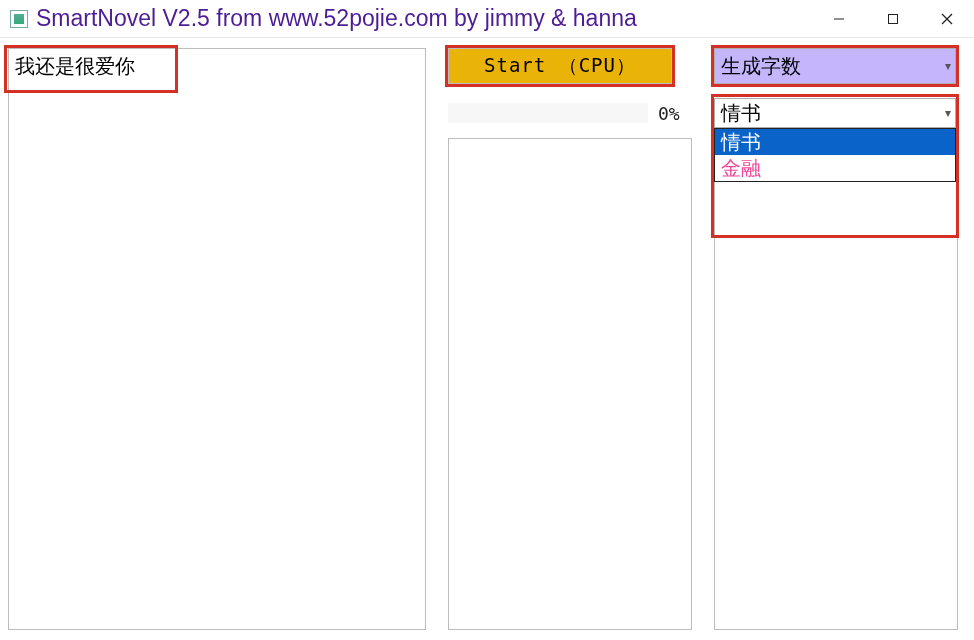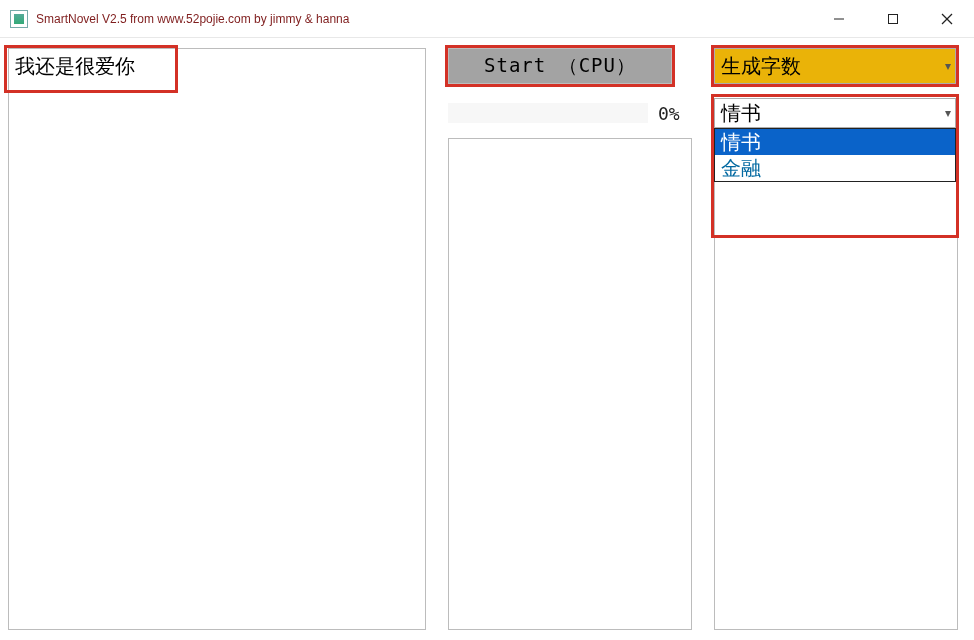--- a/index.html
+++ b/index.html
@@ -29,22 +29,22 @@
   }
   .app-icon::before {
     content: "";
     position: absolute;
     left: 3px; top: 3px;
     width: 10px; height: 10px;
     background: linear-gradient(#5a9,#3a7);
   }
   .title-text {
     flex: 1;
-    font-size: 12px;
-    color: #7f1d1d;
+    font-size: 23px;
+    color: #4c1d95;
     white-space: nowrap;
   }
   .win-controls {
     display: flex;
     height: 100%;
   }
   .win-btn {
     width: 54px;
     height: 100%;
     display: flex;
@@ -70,21 +70,21 @@
     font-family: "SimSun", serif;
     resize: none;
     outline: none;
   }
   .start-btn {
     position: absolute;
     left: 448px;
     top: 10px;
     width: 224px;
     height: 36px;
-    background: #a3a3a3;
+    background: #eab308;
     border: 1px solid #bcbcbc;
     font-family: "SimSun", monospace;
     font-size: 19px;
     letter-spacing: 1px;
     cursor: pointer;
   }
   .progress-row {
     position: absolute;
     left: 448px;
     top: 60px;
@@ -122,21 +122,21 @@
     position: absolute;
     left: 714px;
     top: 10px;
     width: 242px;
     height: 36px;
   }
   .combo {
     width: 100%;
     height: 100%;
     border: 1px solid #adadad;
-    background: #eab308;
+    background: #c4b5fd;
     display: flex;
     align-items: center;
     justify-content: space-between;
     padding: 0 4px 0 6px;
     font-size: 20px;
     font-family: "SimSun", serif;
     cursor: pointer;
   }
   .combo .chev { font-size: 12px; color: #555; }
   .select-type {
@@ -158,21 +158,21 @@
     border: 1px solid #222;
     background: #fff;
     z-index: 10;
   }
   .dropdown-list .opt {
     padding: 0px 6px;
     font-size: 20px;
     line-height: 26px;
     font-family: "SimSun", serif;
     cursor: pointer;
-    color: #0369a1;
+    color: #ec4899;
   }
   .dropdown-list .opt.sel {
     background: #0a63c9;
     color: #fff;
   }
   .right-output {
     position: absolute;
     left: 714px;
     top: 100px;
     width: 244px;

